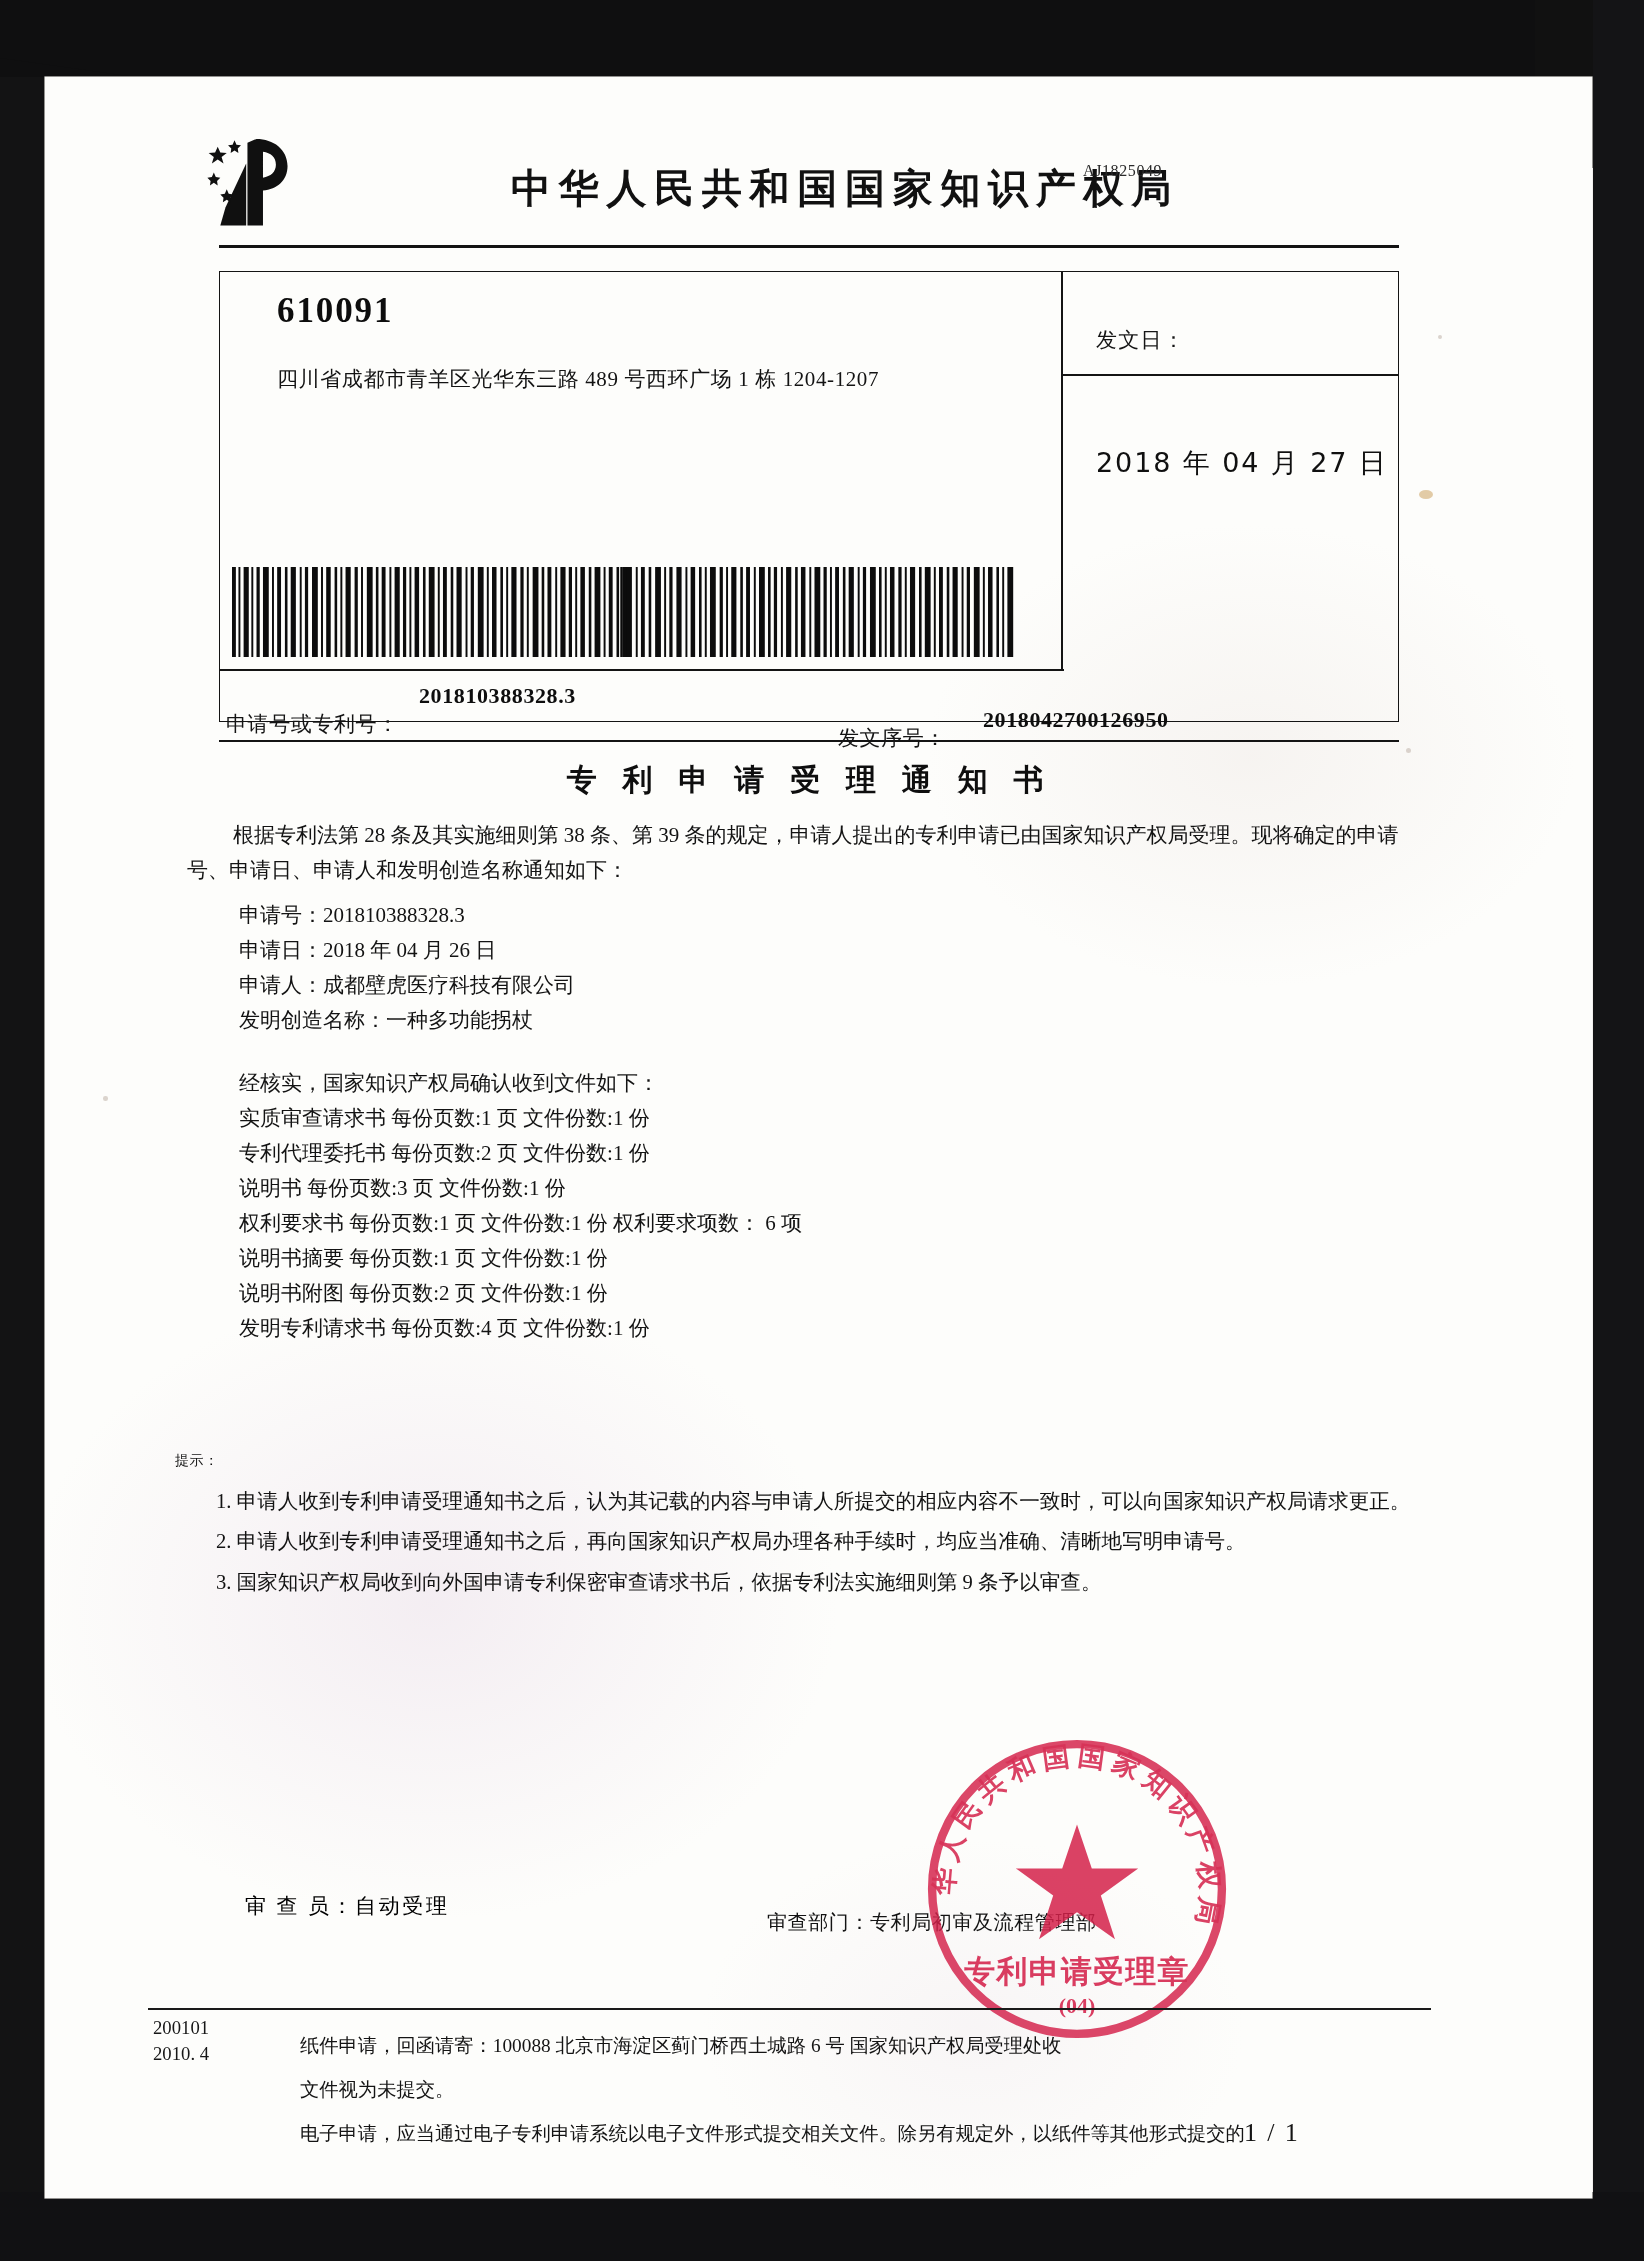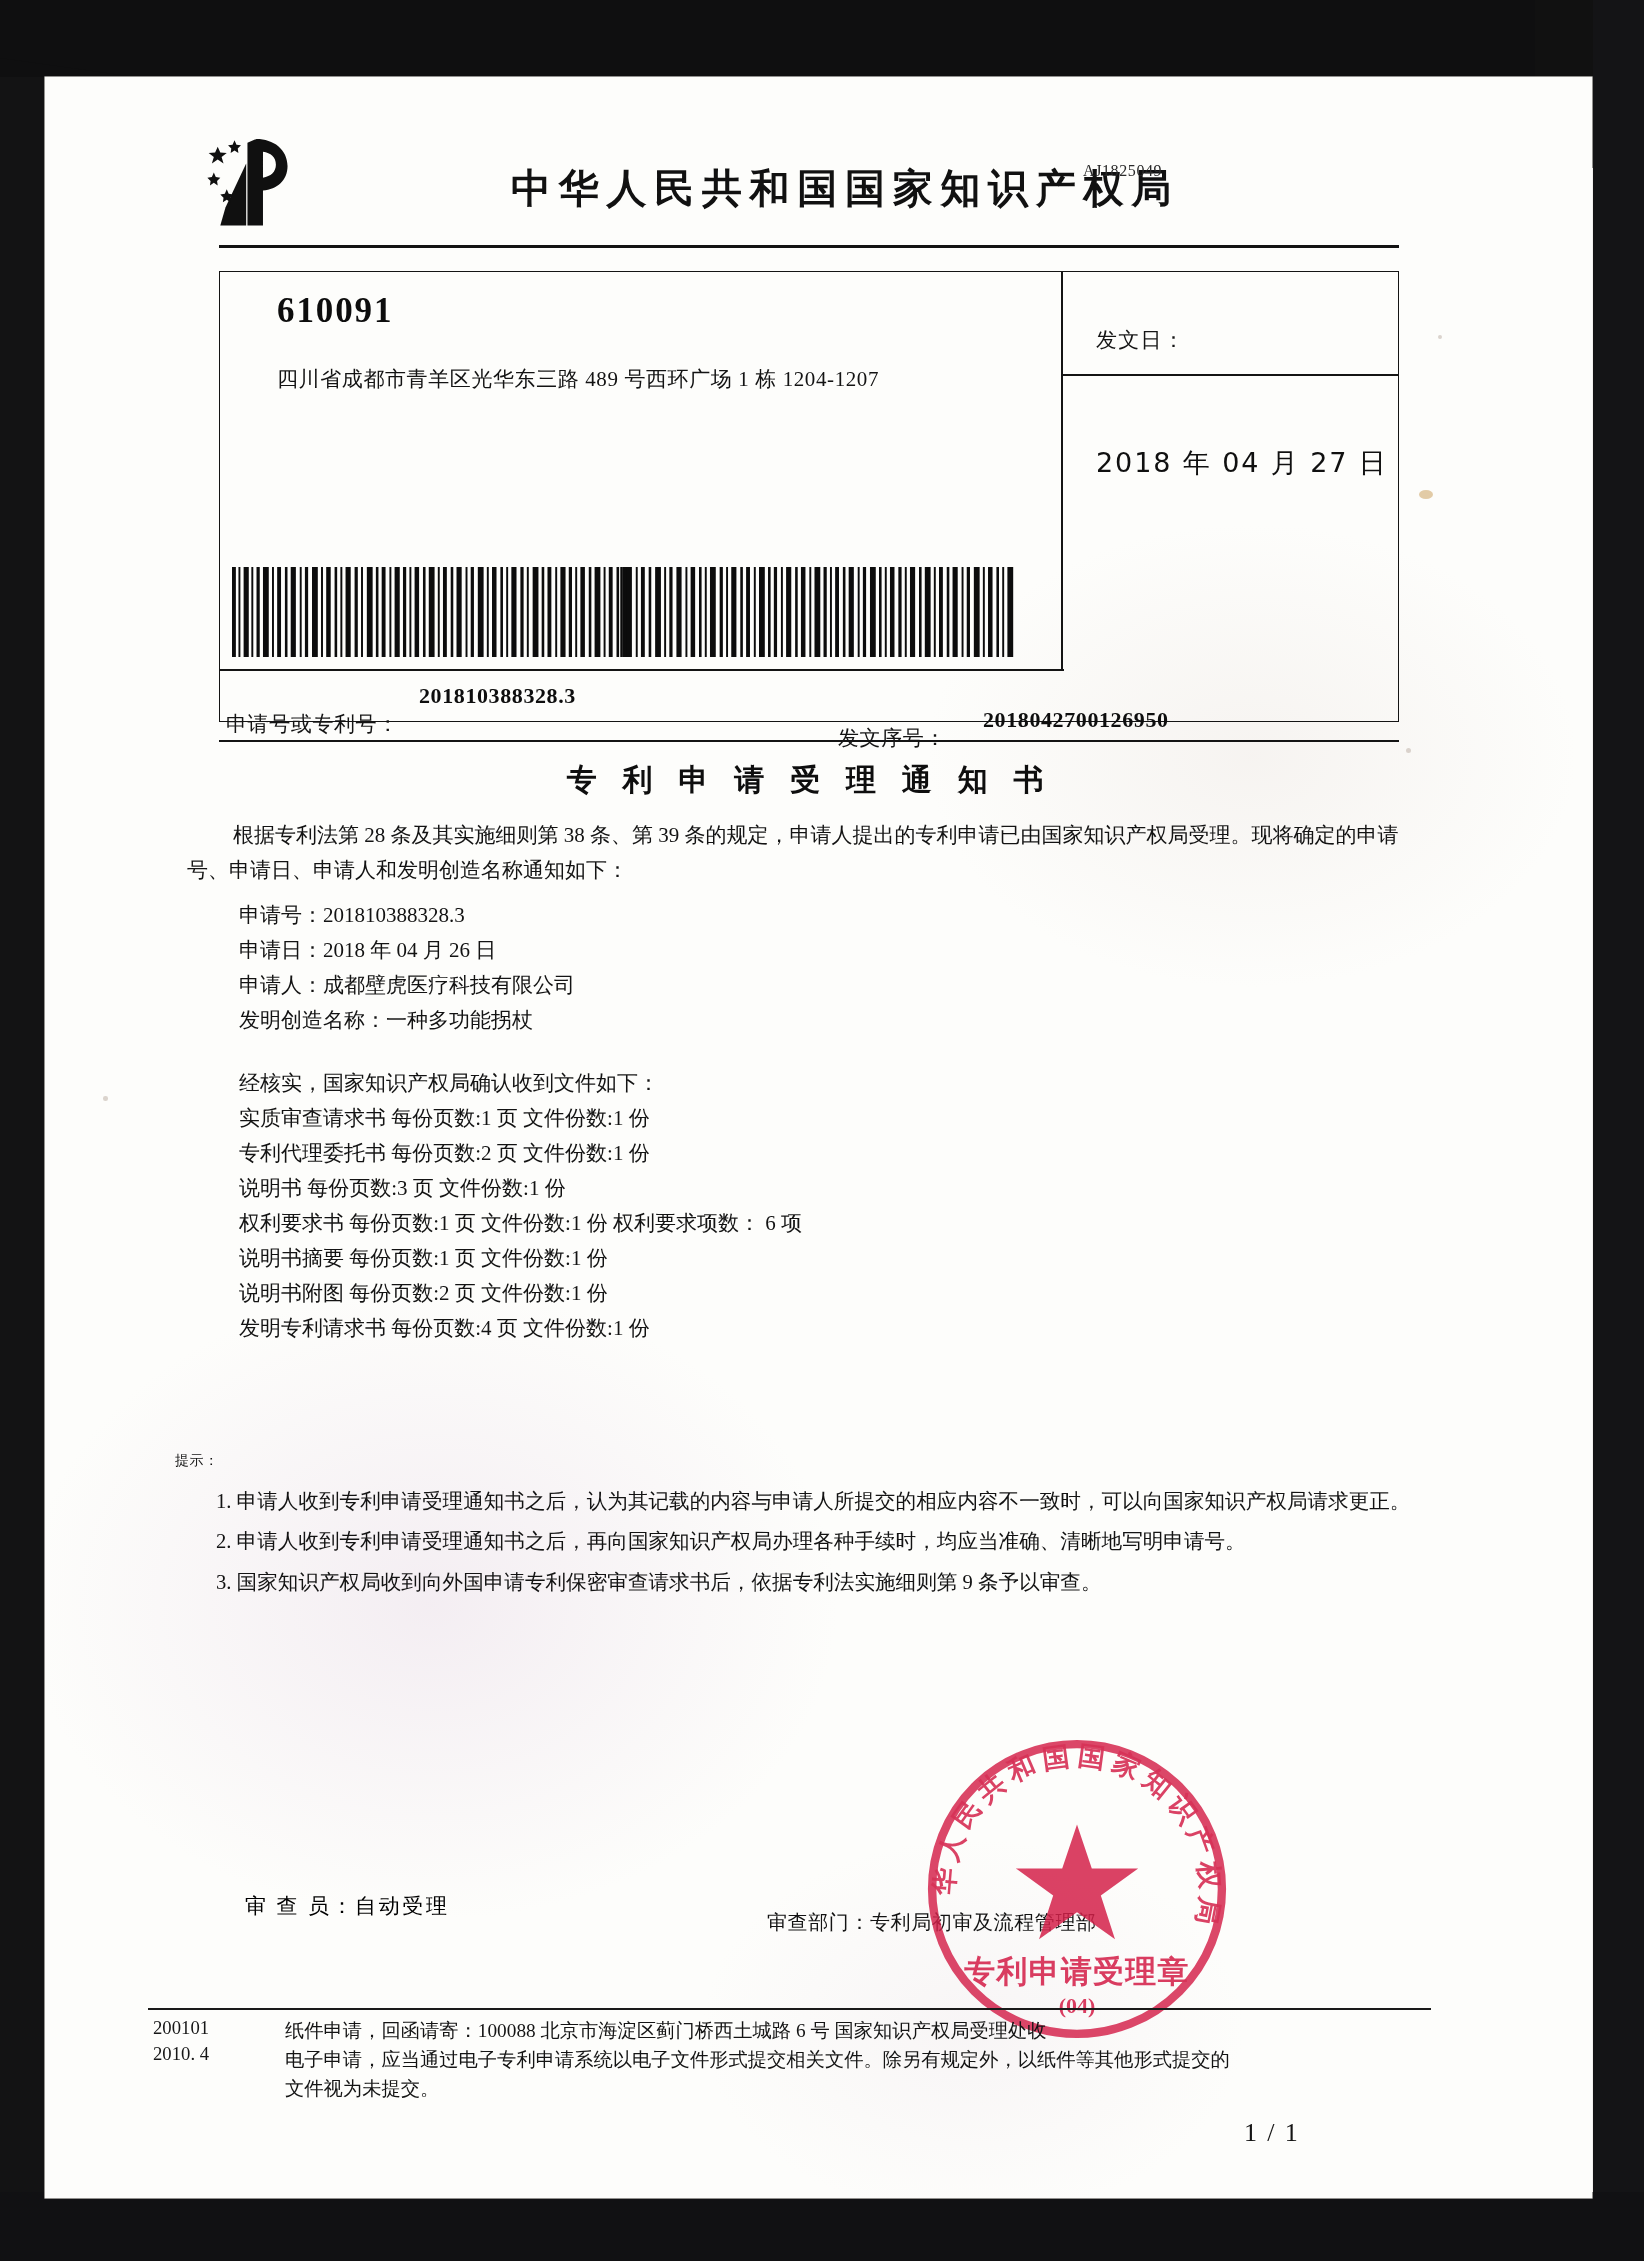--- a/index.html
+++ b/index.html
@@ -318,21 +318,21 @@
     color: #161616;
   }
   .footer-text {
     position: absolute;
     left: 284px; top: 2016px;
     width: 1148px;
     font-size: 19.3px;
     line-height: 28px;
     color: #141414;
   }
-  .footer-text p { margin: 1px; }
+  .footer-text p { margin: 16px; }
   .page-num {
     position: absolute;
     left: 1244px; top: 2118px;
     font-family: "Liberation Serif", serif;
     font-size: 26px;
     letter-spacing: 1.9px;
     color: #141414;
   }
 
   
@@ -569,19 +569,19 @@
       <text x="250" y="395" text-anchor="middle" font-family="'DejaVu Serif','Liberation Serif',serif" font-size="48" font-weight="700" fill="#d4214a" opacity="0.95" letter-spacing="2">专利申请受理章</text>
       <text x="250" y="443" text-anchor="middle" font-family="'Liberation Serif',serif" font-size="34" font-weight="700" fill="#d4214a" opacity="0.95">(04)</text>
     </svg>
   </div>
 
   <div class="rule-3"></div>
   <div class="footer-code1">200101</div>
   <div class="footer-code2">2010. 4</div>
   <div class="footer-text">
     <p>纸件申请，回函请寄：100088 北京市海淀区蓟门桥西土城路 6 号   国家知识产权局受理处收</p>
+    <p>文件视为未提交。</p>
     <p>电子申请，应当通过电子专利申请系统以电子文件形式提交相关文件。除另有规定外，以纸件等其他形式提交的</p>
-    <p>文件视为未提交。</p>
   </div>
   <div class="page-num">1 / 1</div>
 
 </div>
 
 
 </body></html>

